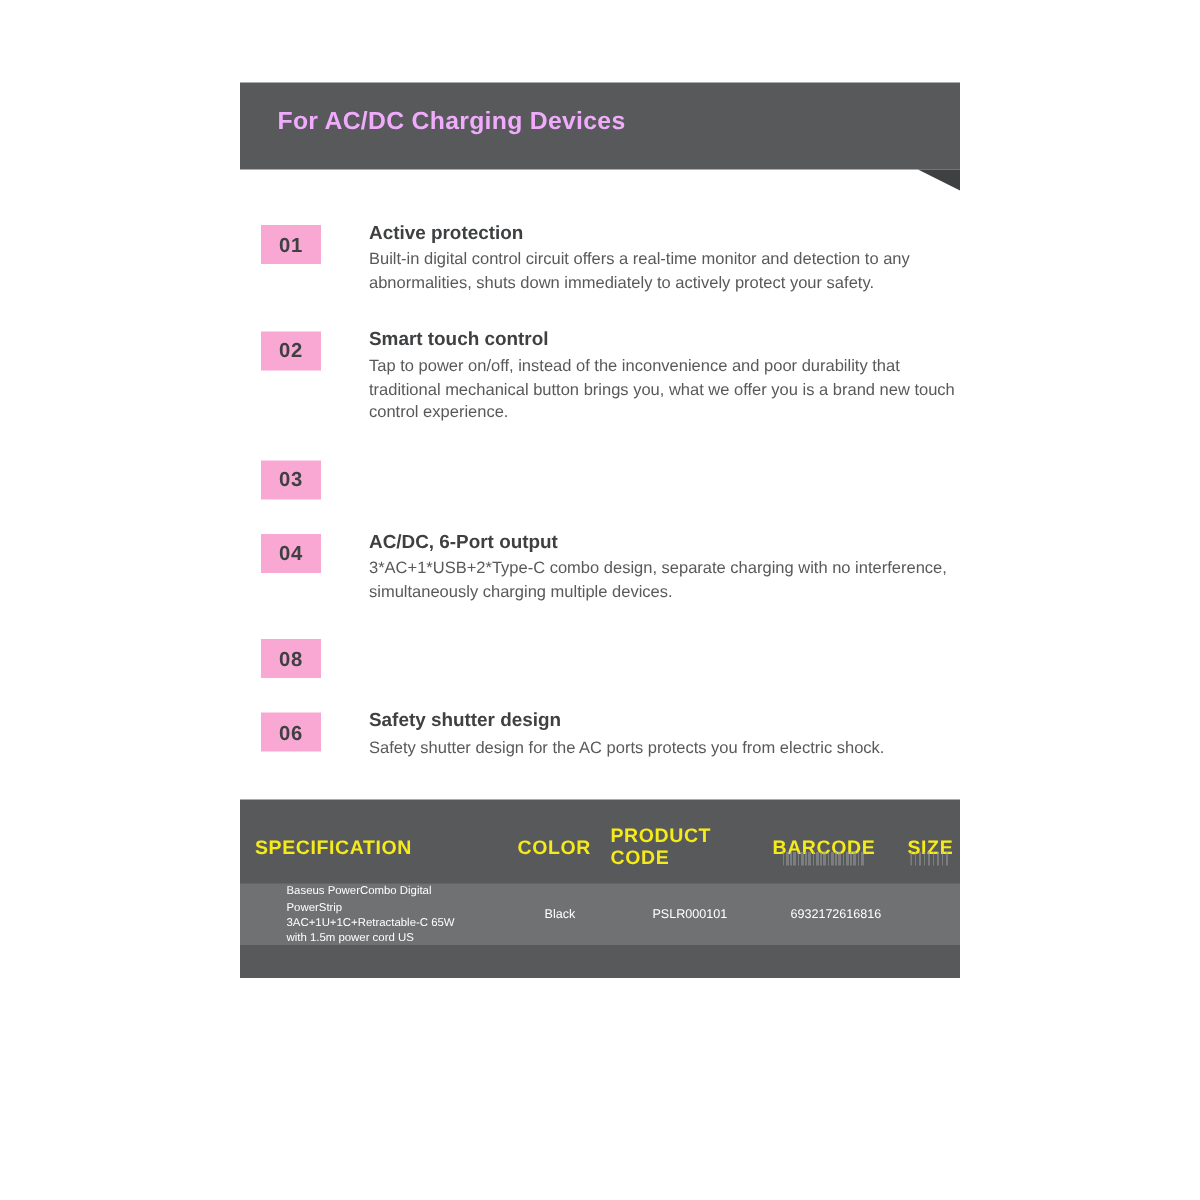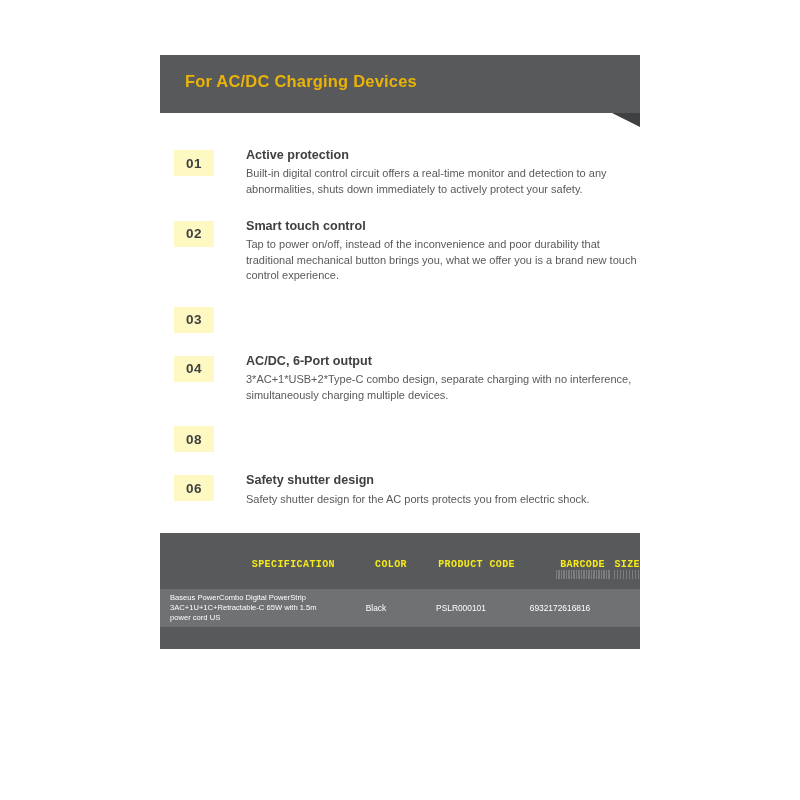--- a/index.html
+++ b/index.html
@@ -38,41 +38,41 @@
     bottom: -14px;
     width: 0;
     height: 0;
     border-left: 28px solid transparent;
     border-top: 14px solid #3f4042;
   }
   .banner-title {
     position: absolute;
     left: 25px;
     top: 17px;
-    color: #eab308;
+    color: #f0abfc;
     font-size: 16.5px;
     font-weight: bold;
     letter-spacing: 0.2px;
   }
   
   .features {
     margin-top: 34px;
     padding-left: 14px;
   }
   .feature {
     position: relative;
     display: flex;
     align-items: flex-start;
     margin-bottom: 20px;
   }
   .num-badge {
     flex: 0 0 auto;
     width: 40px;
     height: 26px;
-    background: #fef9c3;
+    background: #f9a8d4;
     color: #3f4042;
     font-size: 13.5px;
     font-weight: bold;
     display: flex;
     align-items: center;
     justify-content: center;
     margin-top: 3px;
     letter-spacing: 0.5px;
   }
   .feature-text {
@@ -101,37 +101,37 @@
     padding-bottom: 22px;
   }
   .spec-header {
     display: flex;
     align-items: center;
     height: 50px;
     padding-top: 6px;
   }
   .spec-header .cell {
     color: #f5ea1a;
-    font-size: 10px;
-    font-weight: bold;
-    text-align: right;
+    font-size: 13px;
+    font-weight: bold;
+    text-align: left;
     letter-spacing: 0.4px;
-    font-family: Liberation Mono, monospace;
   }
   .spec-row {
     display: flex;
     align-items: center;
     background: #6f7173;
     min-height: 38px;
   }
   .spec-row .cell {
     color: #ffffff;
     font-size: 7.6px;
     text-align: center;
     line-height: 1.35;
+    margin-left: 21px;
   }
   .c-spec  { width: 185px; padding: 0 10px; box-sizing: border-box; }
   .c-color { width: 62px; }
   .c-code  { width: 108px; }
   .c-bar   { width: 90px; }
   .c-size  { width: 35px; }
   .spec-row .c-spec { text-align: left; }
   .spec-row .c-color,
   .spec-row .c-code,
   .spec-row .c-bar,

